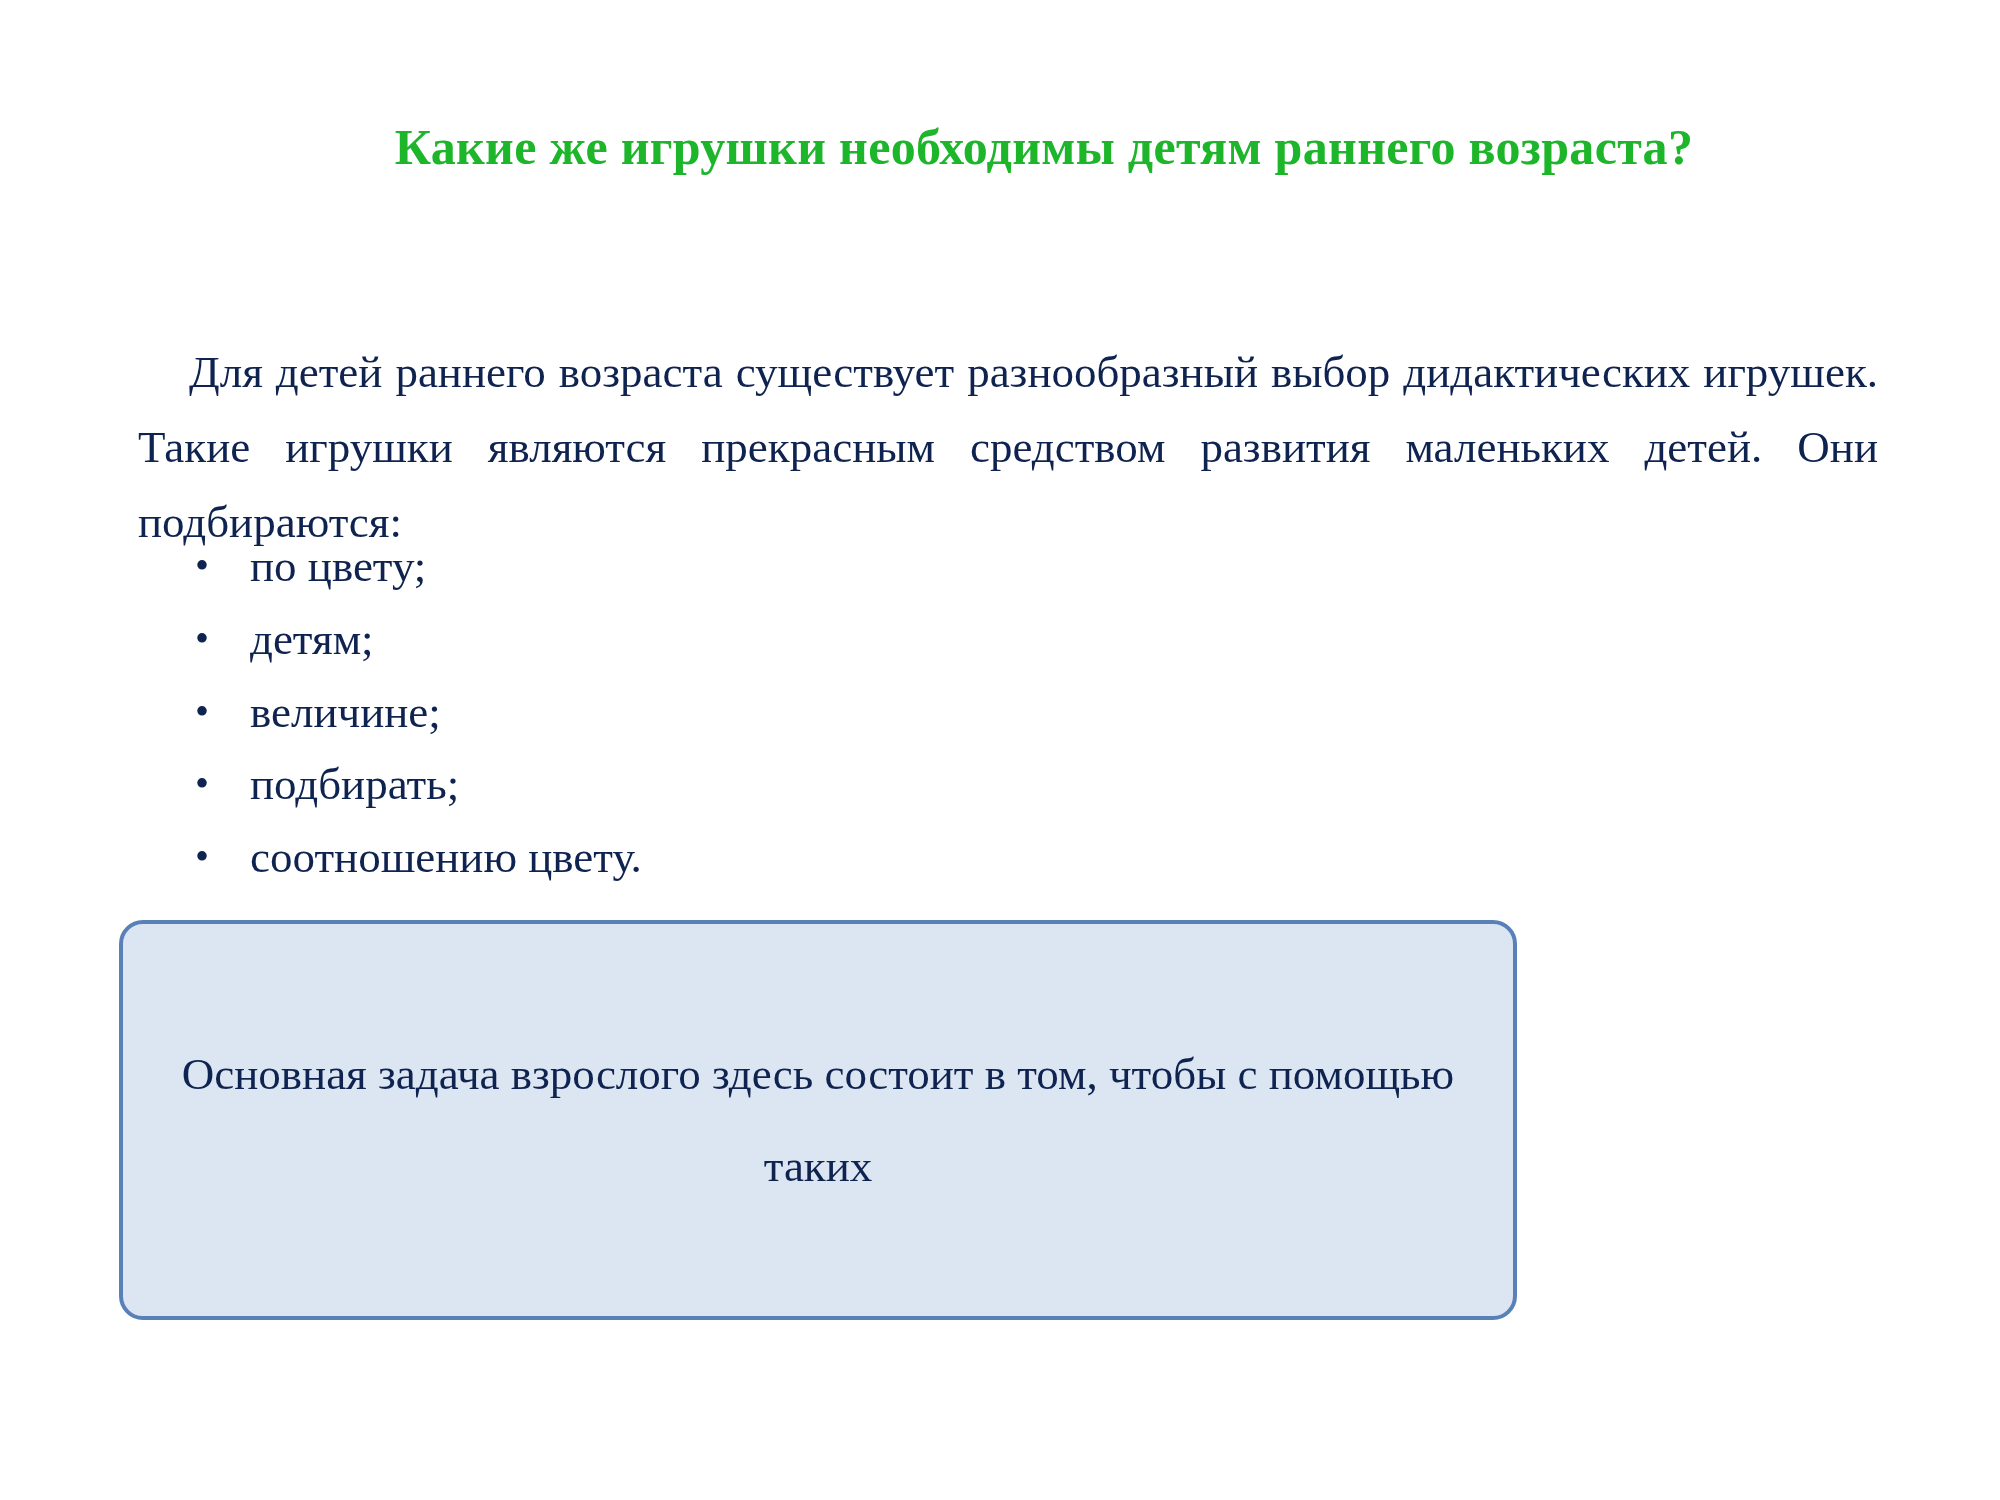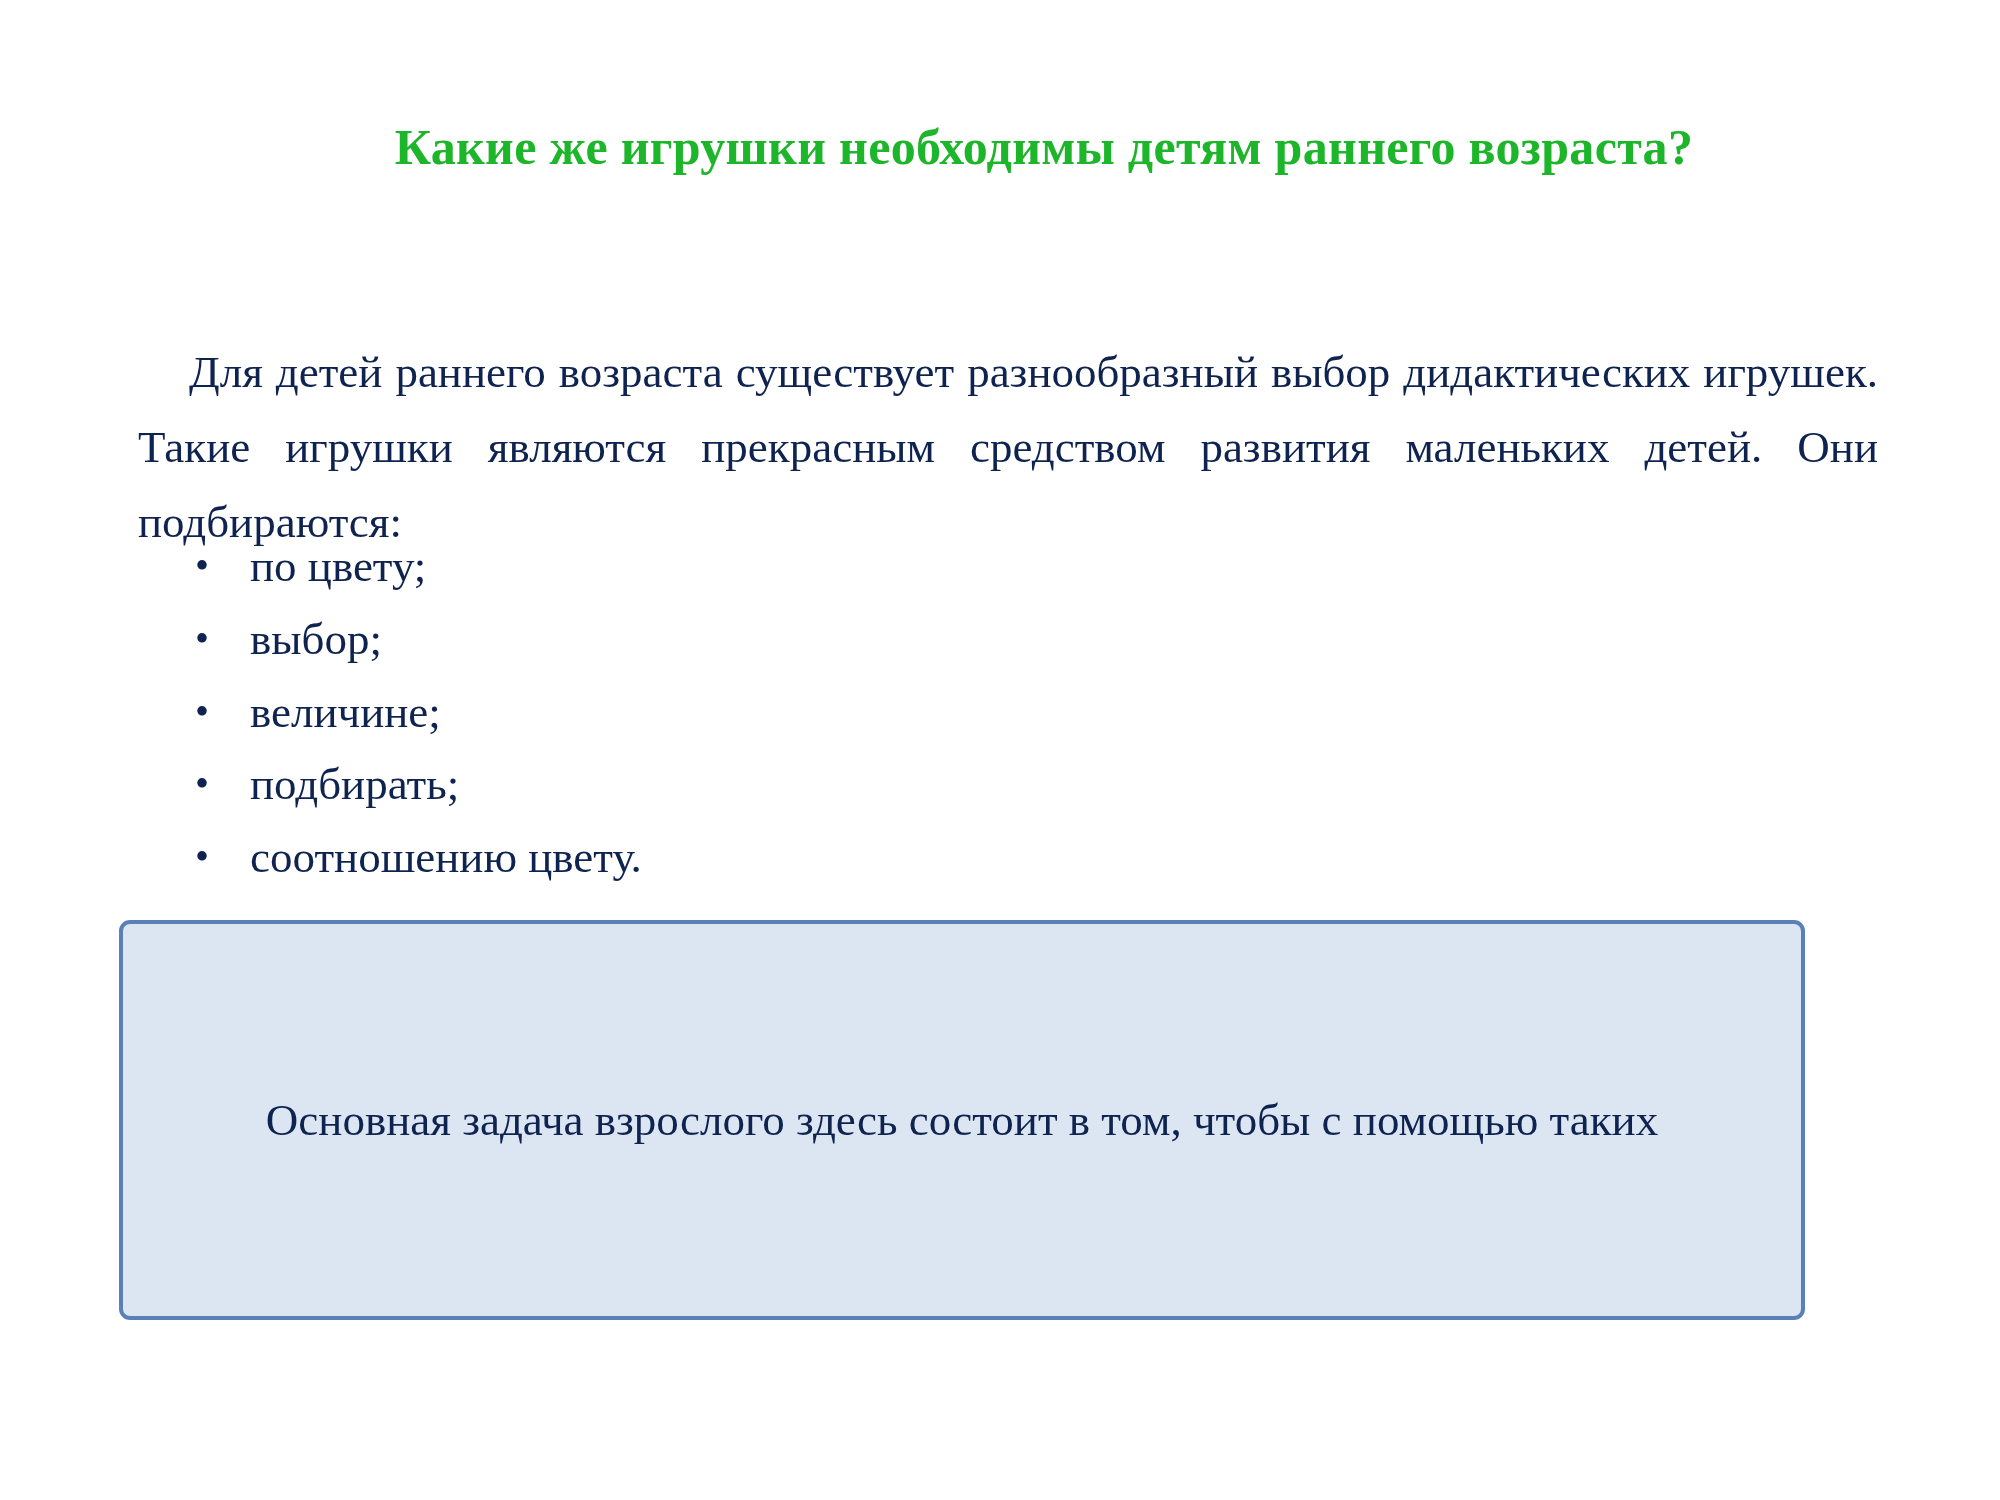--- a/index.html
+++ b/index.html
@@ -7,40 +7,40 @@
          font-family:"Liberation Serif", "DejaVu Serif", serif; }
   .title { position:absolute; left:0; width:2000px; top:118px; text-align:center;
            padding-left:88px; box-sizing:border-box;
            font-weight:bold; font-size:50px; color:#1db52a; letter-spacing:0.3px; }
   .para { position:absolute; left:138px; top:335px; width:1740px;
           font-size:45px; line-height:75px; color:#0f2350; text-indent:51px;
           text-align:justify; }
   .bullets { position:absolute; left:195px; top:530px; margin:0; padding:0; list-style:none; }
   .bullets li { font-size:45px; line-height:72.8px; color:#0f2350; position:relative; padding-left:55px; }
   .bullet-dot { position:absolute; left:0; top:0; font-size:40px; }
-  .box { position:absolute; left:119px; top:920px; width:1686px; height:400px; box-sizing:border-box;
-         background:#dce6f2; border:4px solid #5a80b8; border-radius:11px;
+  .box { position:absolute; left:119px; top:920px; width:1398px; height:400px; box-sizing:border-box;
+         background:#dce6f2; border:4px solid #5a80b8; border-radius:24px;
          display:flex; flex-direction:column; justify-content:center; align-items:center; }
   .box p { margin:0; font-size:45px; line-height:92px; color:#0f2350; text-align:center; }
 </style>
 </head>
 <body>
 
 <div class="title">Какие же игрушки необходимы детям раннего возраста?</div>
 
 <div class="para">Для детей раннего возраста существует разнообразный выбор дидактических игрушек. Такие игрушки являются прекрасным средством развития маленьких детей. Они подбираются:</div>
 
 <ul class="bullets">
   <li>
     <span class="bullet-dot">•</span>
     <span>по цвету;</span>
   </li>
   <li>
     <span class="bullet-dot">•</span>
-    <span>выбор;</span>
+    <span>детям;</span>
   </li>
   <li>
     <span class="bullet-dot">•</span>
     <span>величине;</span>
   </li>
   <li>
     <span class="bullet-dot">•</span>
     <span>подбирать;</span>
   </li>
   <li>

